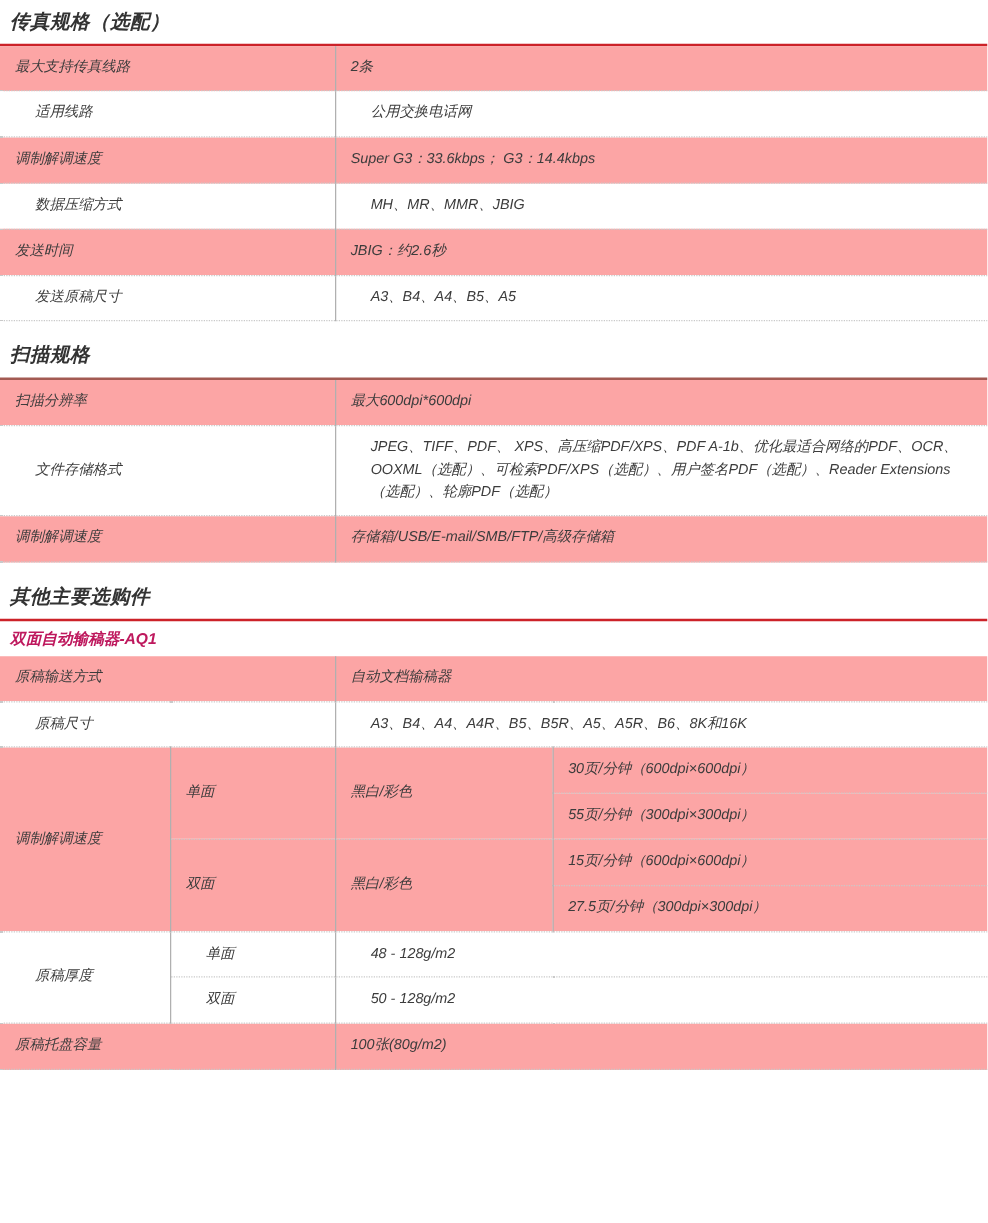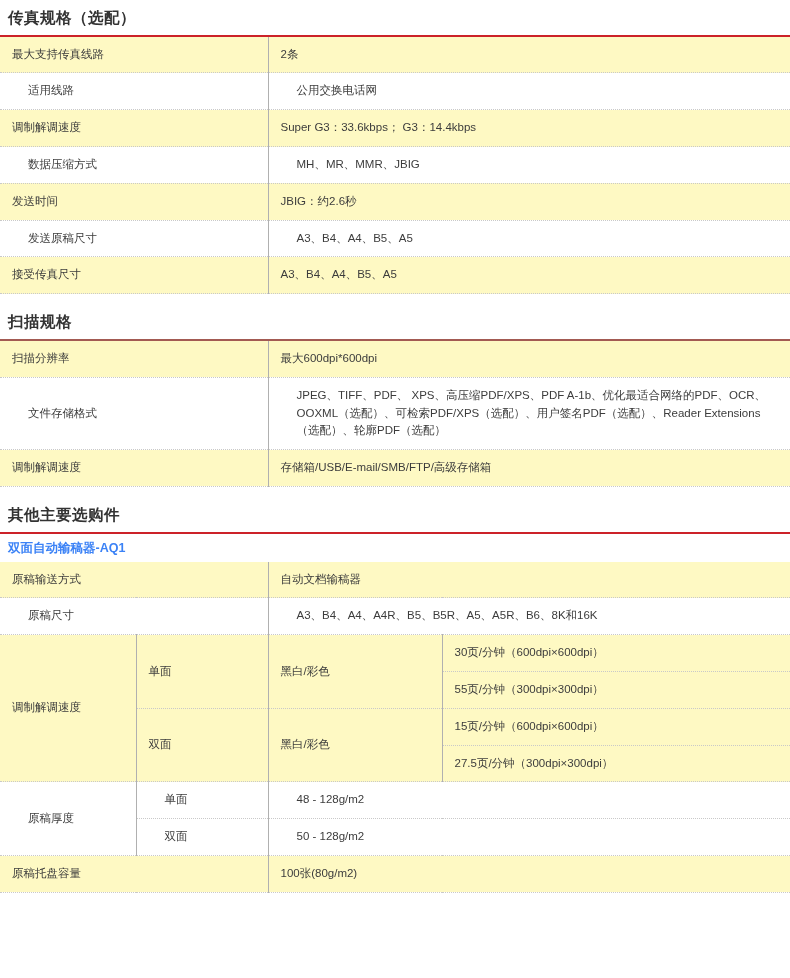--- a/index.html
+++ b/index.html
@@ -17,40 +17,41 @@
   .page {
     position: relative;
     width: 790px;
     height: 978px;
     box-sizing: border-box;
   }
 
   
   .section {
     margin: 0;
+    font-style: italic;
   }
   .section-title {
     font-size: 15.5px;
     font-weight: bold;
     color: #333333;
     letter-spacing: 0.5px;
     padding: 9px 0 7px 8px;
     line-height: 1.2;
   }
   .title-rule {
     height: 2px;
     width: 100%;
   }
   .title-rule.bright { background: #cc2229; }
   .title-rule.muted  { background: #a35a52; }
 
   .sub-title {
     font-size: 12.5px;
     font-weight: bold;
-    color: #3b82f6;
+    color: #be185d;
     padding: 7px 0 6px 8px;
     line-height: 1.2;
   }
 
   
   table.spec {
     width: 100%;
     border-collapse: collapse;
     table-layout: fixed;
     font-size: 11.5px;
@@ -64,21 +65,21 @@
     word-break: break-word;
   }
   td.label {
     color: #3c3c3c;
   }
   
   td.vsep-right {
     border-right: 1px solid #b0b0b0;
   }
 
-  tr.odd  td { background: #fef9c3; padding-left: 12px; }
+  tr.odd  td { background: #fca5a5; padding-left: 12px; }
   tr.even td { background: #ffffff; padding-left: 28px; }
 
   
   col.c-label { width: 268px; }
   col.c-value { width: 522px; }
 
   
   col.f-label { width: 136px; }
   col.f-side  { width: 132px; }
   col.f-mode  { width: 174px; }
@@ -117,24 +118,20 @@
         <tr class="even">
           <td class="label vsep-right">数据压缩方式</td>
           <td class="value">MH、MR、MMR、JBIG</td>
         </tr>
         <tr class="odd">
           <td class="label vsep-right">发送时间</td>
           <td class="value">JBIG：约2.6秒</td>
         </tr>
         <tr class="even">
           <td class="label vsep-right">发送原稿尺寸</td>
-          <td class="value">A3、B4、A4、B5、A5</td>
-        </tr>
-        <tr class="odd">
-          <td class="label vsep-right">接受传真尺寸</td>
           <td class="value">A3、B4、A4、B5、A5</td>
         </tr>
       </tbody>
     </table>
   </div>
 
   <div class="gap"></div>
 
   <div class="section">
     <div class="section-title">扫描规格</div>

